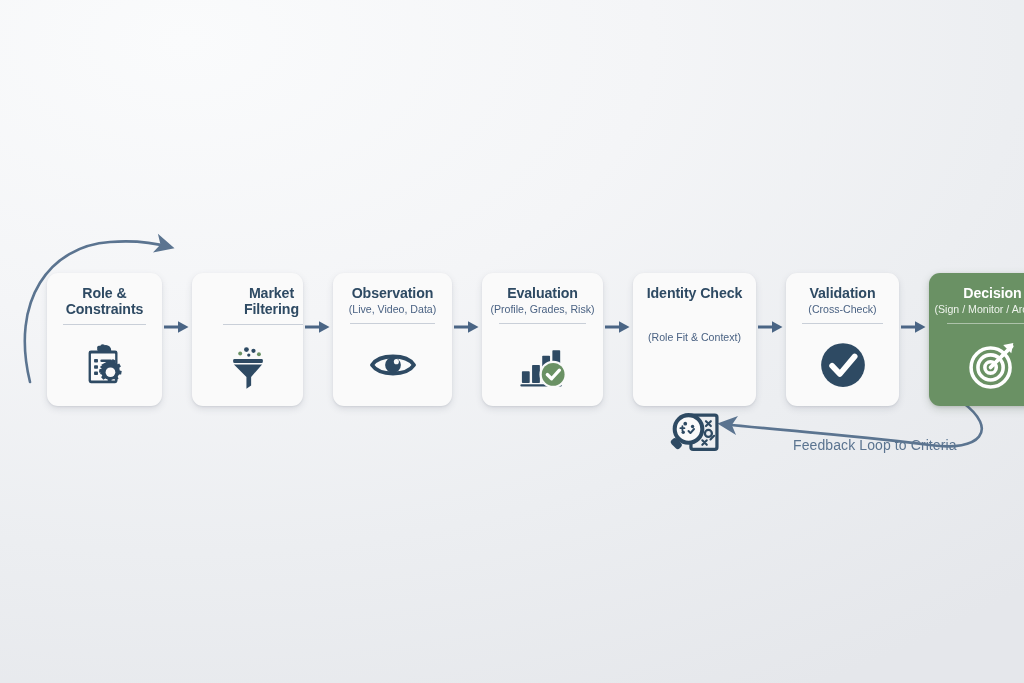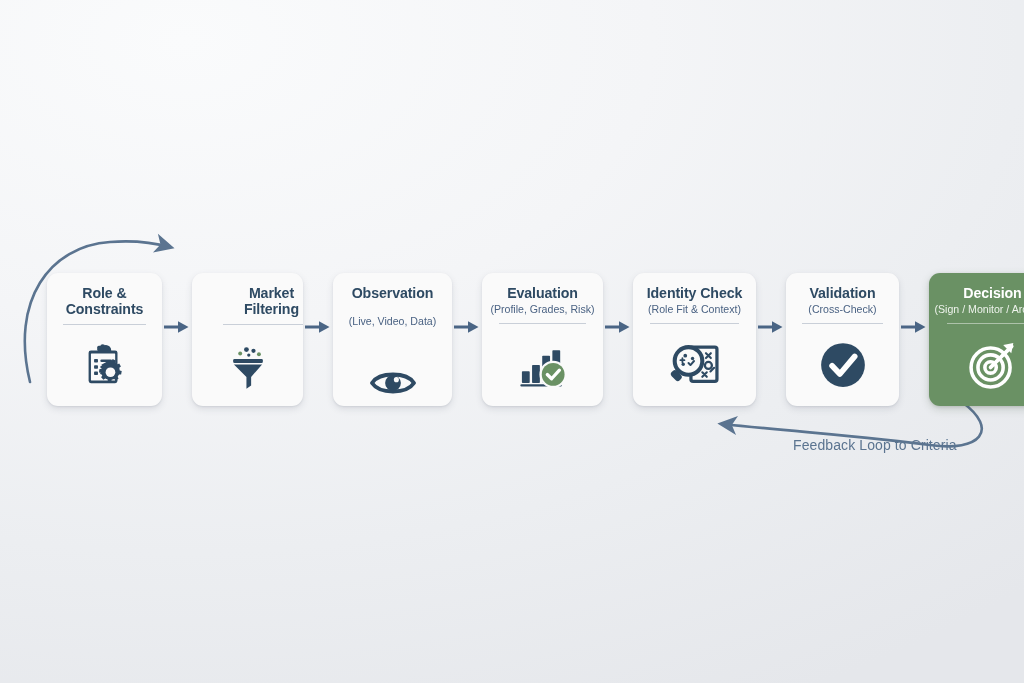--- a/index.html
+++ b/index.html
@@ -173,21 +173,21 @@
             </g>
           </svg>
         </div>
       </div>
       <div class="arrow-gap">
         <svg width="26" height="14" viewBox="0 0 26 14">
           <path d="M0 7 H17" stroke="#4a6585" stroke-width="3" stroke-linecap="round"></path>
           <path d="M14 1.2 L24.5 7 L14 12.8 Z" fill="#4a6585"></path>
         </svg>
       </div>
-      <div class="card" style="width: 119px; flex: 0 0 119px; gap: 12px;">
+      <div class="card" style="width: 119px; flex: 0 0 119px;">
         <div class="card-title">Observation</div>
         <div class="card-sub">(Live, Video, Data)</div>
         <div class="card-rule"></div>
         <div class="card-icon">
           <svg width="48" height="48" viewBox="0 0 64 64">
             <g fill="none" stroke="#2e4a63" stroke-width="5.2" stroke-linejoin="round">
               <path d="M4 32 C 14 17, 50 17, 60 32 C 50 47, 14 47, 4 32 Z"></path>
             </g>
             <circle cx="32" cy="32" r="10.5" fill="#2e4a63"></circle>
             <circle cx="36.5" cy="27.5" r="3.4" fill="#fafafa"></circle>
@@ -218,21 +218,21 @@
             <path d="M37.5 44.2 L43 49.6 L53 38.6" fill="none" stroke="#ffffff" stroke-width="4.2" stroke-linecap="round" stroke-linejoin="round"></path>
           </svg>
         </div>
       </div>
       <div class="arrow-gap">
         <svg width="26" height="14" viewBox="0 0 26 14">
           <path d="M0 7 H17" stroke="#4a6585" stroke-width="3" stroke-linecap="round"></path>
           <path d="M14 1.2 L24.5 7 L14 12.8 Z" fill="#4a6585"></path>
         </svg>
       </div>
-      <div class="card" style="width: 123px; flex: 0 0 123px;">
+      <div class="card" style="width: 123px; flex: 0 0 123px; gap: 28px;">
         <div class="card-title">Identity Check</div>
         <div class="card-sub">(Role Fit &amp; Context)</div>
         <div class="card-rule"></div>
         <div class="card-icon">
           <svg width="52" height="52" viewBox="0 0 64 64">
             <g>
               <rect x="27" y="10" width="32" height="42" rx="2.6" fill="none" stroke="#2e4a63" stroke-width="4"></rect>
               <g stroke="#2e4a63" stroke-width="2.6" stroke-linecap="round">
                 <path d="M45.5 17.5 l6 6 M51.5 17.5 l-6 6"></path>
                 <path d="M41 41 l5.5 5.5 M46.5 41 l-5.5 5.5"></path>

